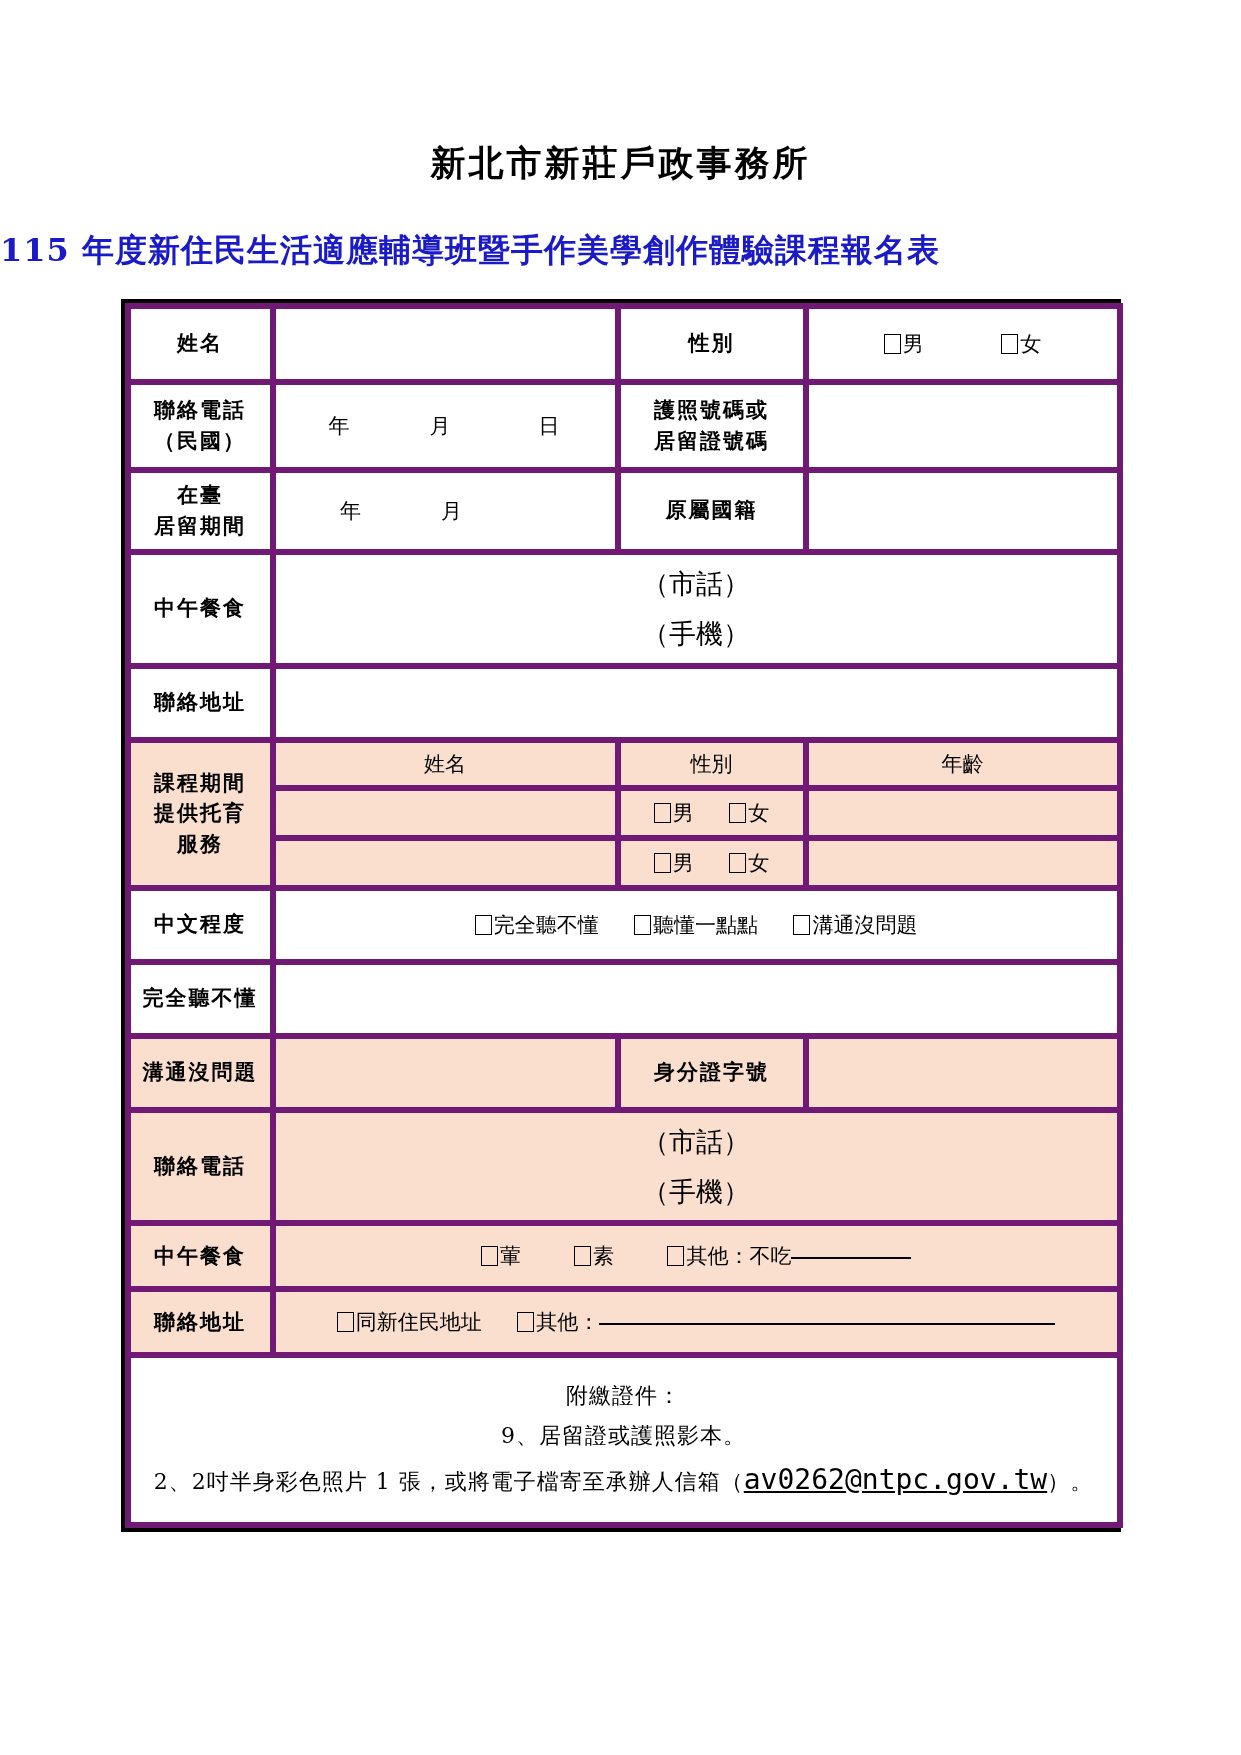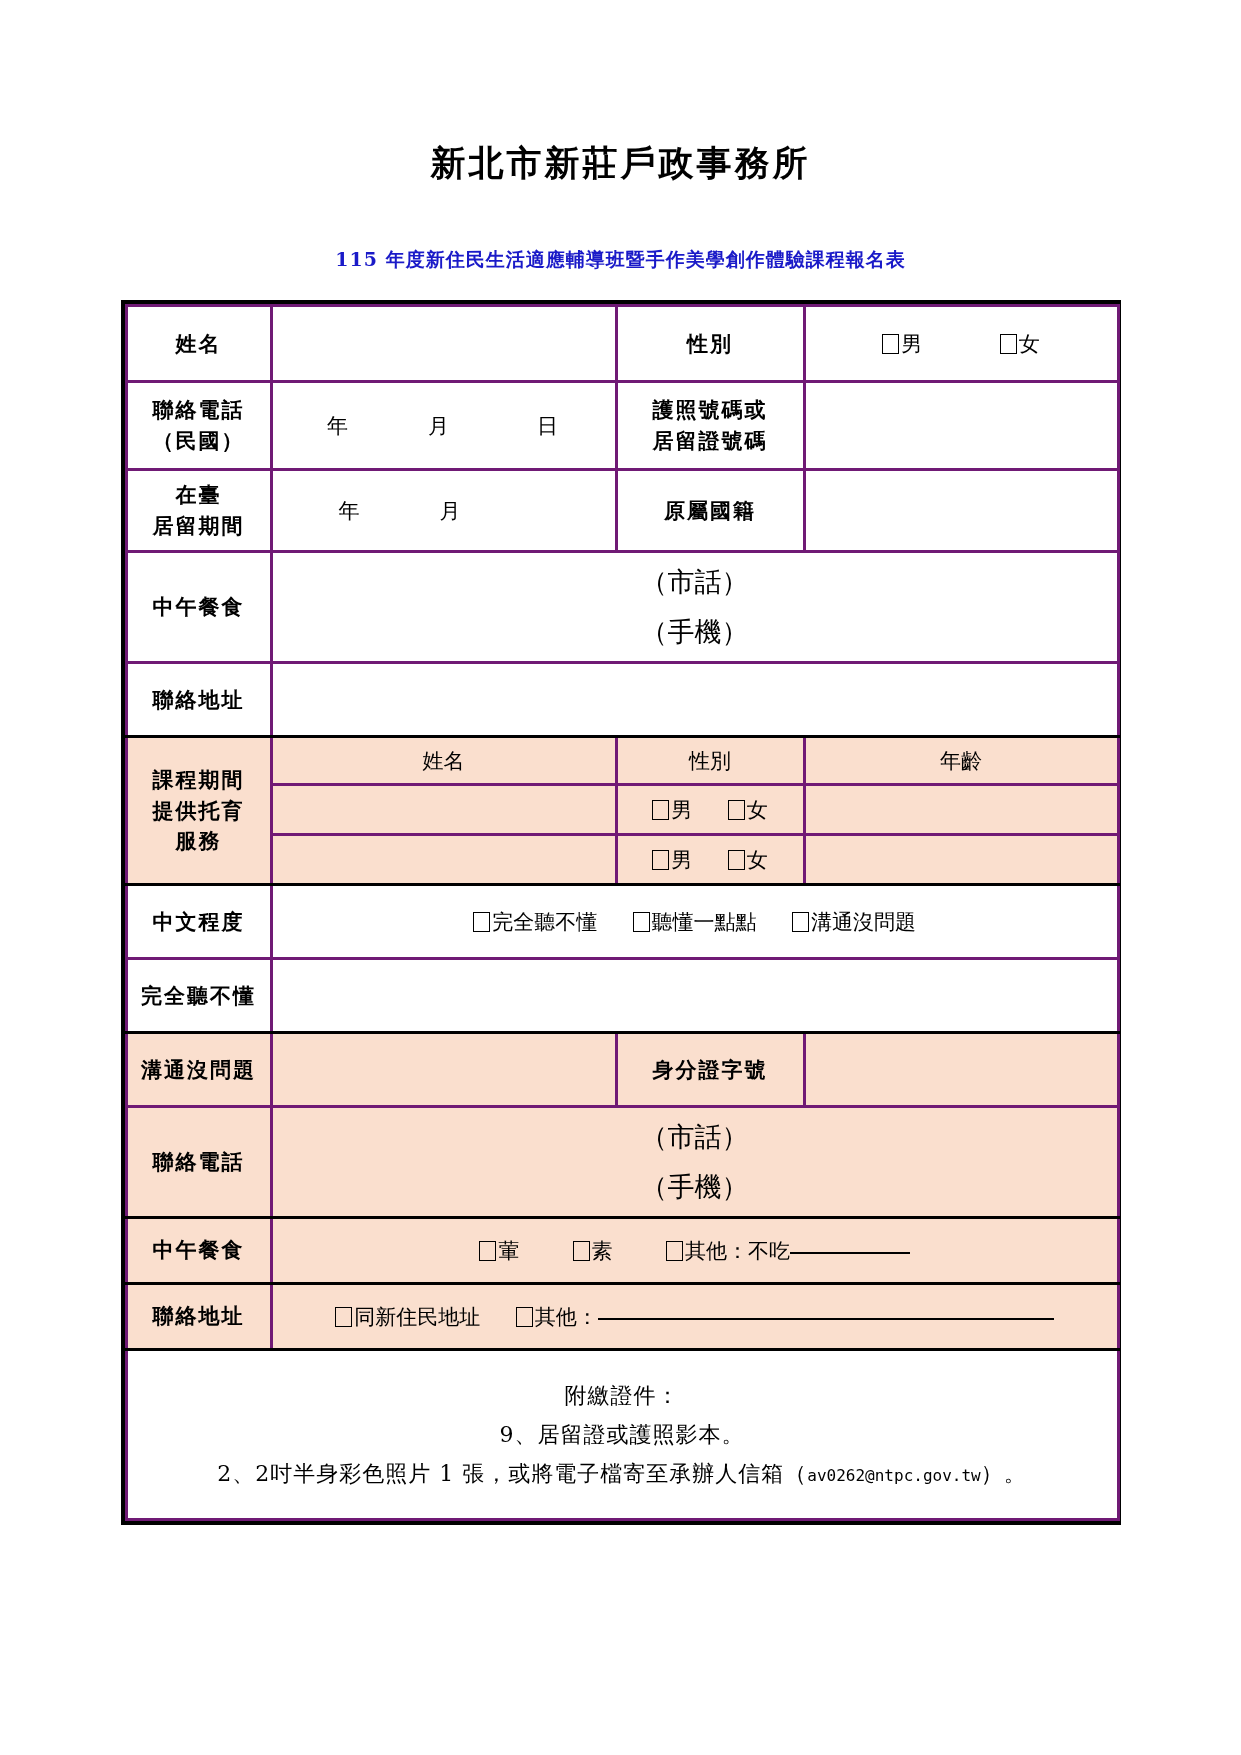--- a/index.html
+++ b/index.html
@@ -29,45 +29,44 @@
     font-size: 35px;
     font-weight: bold;
     letter-spacing: 3px;
     color: #000000;
     margin: 0;
     padding-top: 144px;
     line-height: 1.1;
     font-family: "DejaVu Serif", "Liberation Serif", serif;
   }
   .sub-title {
-    text-align: center;
-    font-size: 19px;
+    font-size: 32px;
     font-weight: bold;
     color: #1a1ac8;
     letter-spacing: 1px;
-    margin: 16px;
+    margin: 0;
     padding-top: 50px;
     line-height: 1.1;
     white-space: nowrap;
   }
   
   .form-wrap {
     margin: 31px auto 0 auto;
     width: 1000px;
     border: 4px solid #000;
     box-sizing: border-box;
   }
   table.form {
     width: 100%;
     border-collapse: collapse;
     table-layout: fixed;
     font-size: 21px;
   }
   table.form td {
-    border: 3px solid #701a75;
+    border: 6px solid #701a75;
     padding: 4px 8px;
     vertical-align: middle;
     box-sizing: border-box;
     font-family: "DejaVu Serif", "Liberation Serif", serif;
     text-align: center;
   }
   .lbl {
     text-align: center;
     font-weight: bold;
     letter-spacing: 2px;
@@ -116,22 +115,23 @@
 
   
   .notes {
     padding: 14px 14px 18px 22px;
     font-size: 22px;
     line-height: 1.78;
     letter-spacing: 1px;
   }
   .notes div { white-space: nowrap; }
   .email {
+    text-decoration: underline;
     font-family: "DejaVu Sans Mono", "Liberation Mono", monospace;
-    font-size: 16px;
+    font-size: 28px;
     letter-spacing: 0;
   }
 </style>
 </head>
 <body>
 
 <div class="page">
 
   <h1 class="main-title">新北市新莊戶政事務所</h1>
   <h2 class="sub-title">115 年度新住民生活適應輔導班暨手作美學創作體驗課程報名表</h2>

